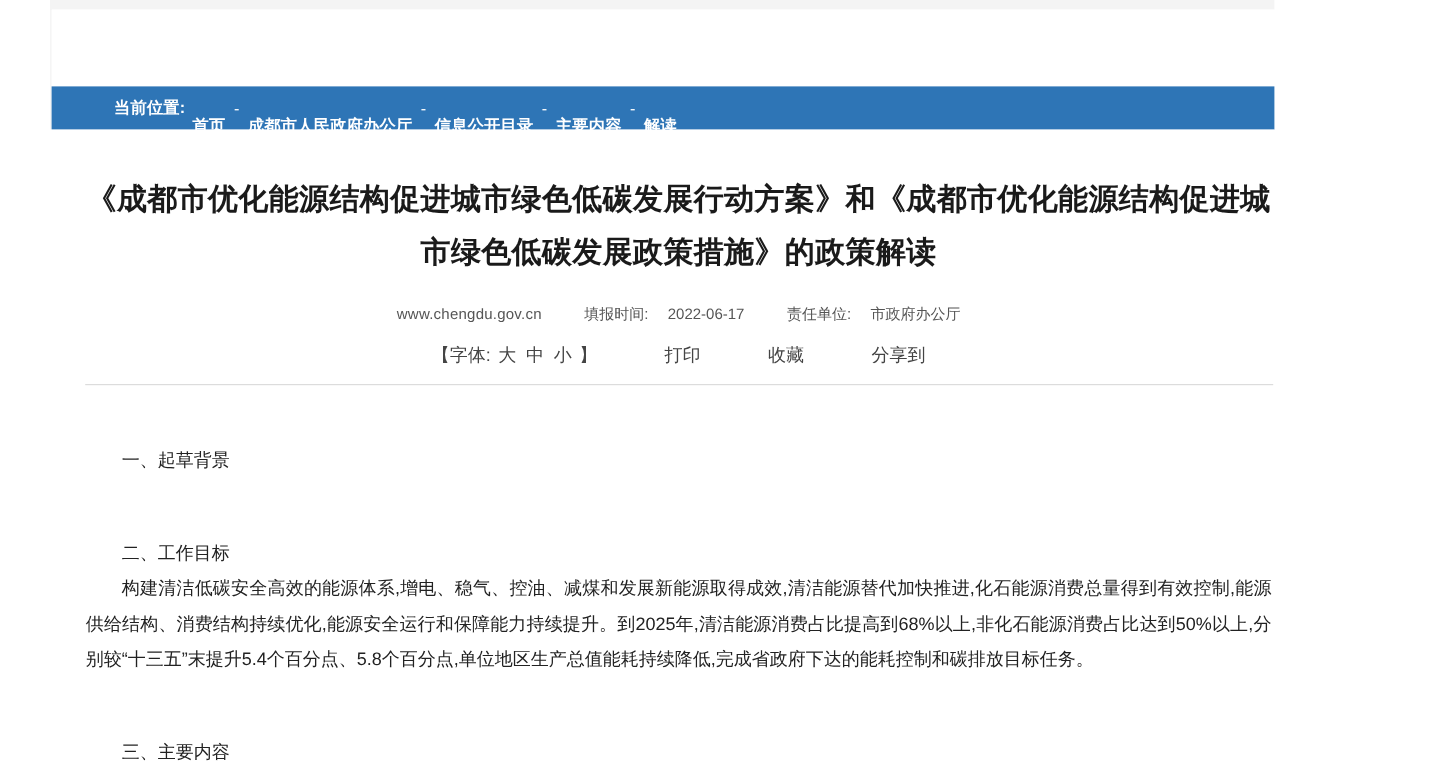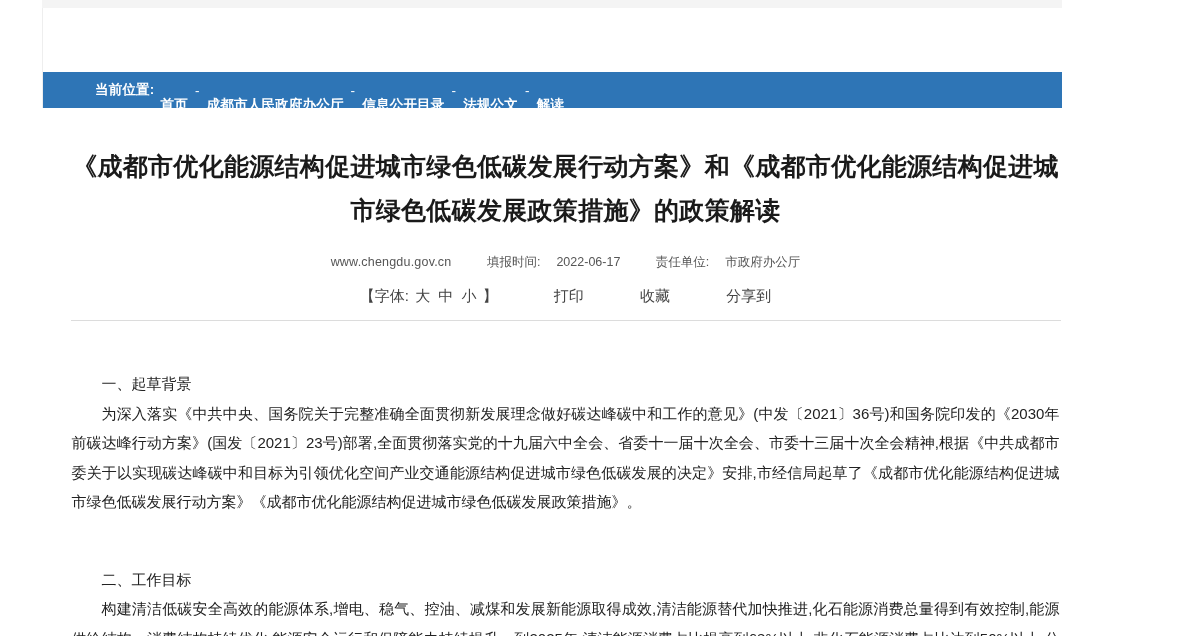--- a/index.html
+++ b/index.html
@@ -137,21 +137,21 @@
 
   <div class="breadcrumb-bar">
     <div class="breadcrumb-inner">
       <span class="lbl">当前位置:</span>
       <a href="#">首页</a>
       <span class="breadcrumb-sep">-</span>
       <a href="#">成都市人民政府办公厅</a>
       <span class="breadcrumb-sep">-</span>
       <a href="#">信息公开目录</a>
       <span class="breadcrumb-sep">-</span>
-      <a href="#">法规公文</a>
+      <a href="#">主要内容</a>
       <span class="breadcrumb-sep">-</span>
       <a href="#">解读</a>
     </div>
   </div>
 
   <div class="article">
 
     <div class="title">《成都市优化能源结构促进城市绿色低碳发展行动方案》和《成都市优化能源结构促进城市绿色低碳发展政策措施》的政策解读</div>
 
     <div class="meta">
@@ -176,21 +176,20 @@
       </span>
       <span class="group">
         <a href="#" class="tool">分享到</a>
       </span>
     </div>
 
     <div class="divider"></div>
 
     <div class="body">
       <p class="head">一、起草背景</p>
-      <p class="indent">为深入落实《中共中央、国务院关于完整准确全面贯彻新发展理念做好碳达峰碳中和工作的意见》(中发〔2021〕36号)和国务院印发的《2030年前碳达峰行动方案》(国发〔2021〕23号)部署,全面贯彻落实党的十九届六中全会、省委十一届十次全会、市委十三届十次全会精神,根据《中共成都市委关于以实现碳达峰碳中和目标为引领优化空间产业交通能源结构促进城市绿色低碳发展的决定》安排,市经信局起草了《成都市优化能源结构促进城市绿色低碳发展行动方案》《成都市优化能源结构促进城市绿色低碳发展政策措施》。</p>
       <p class="head">二、工作目标</p>
       <p class="indent">构建清洁低碳安全高效的能源体系,增电、稳气、控油、减煤和发展新能源取得成效,清洁能源替代加快推进,化石能源消费总量得到有效控制,能源供给结构、消费结构持续优化,能源安全运行和保障能力持续提升。到2025年,清洁能源消费占比提高到68%以上,非化石能源消费占比达到50%以上,分别较“十三五”末提升5.4个百分点、5.8个百分点,单位地区生产总值能耗持续降低,完成省政府下达的能耗控制和碳排放目标任务。</p>
       <p class="head">三、主要内容</p>
       <p class="head">(一)《行动方案》主要内容</p>
     </div>
 
   </div>
 </div>
 
 </body></html>

